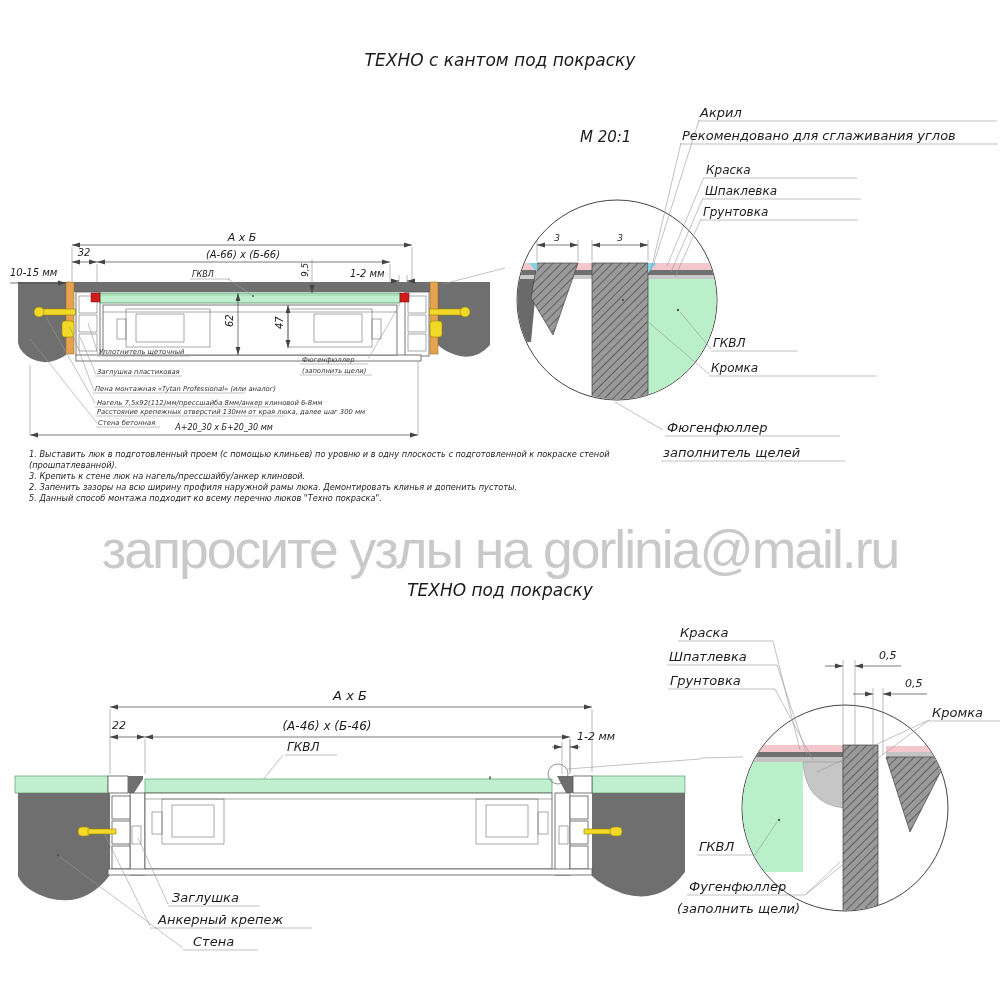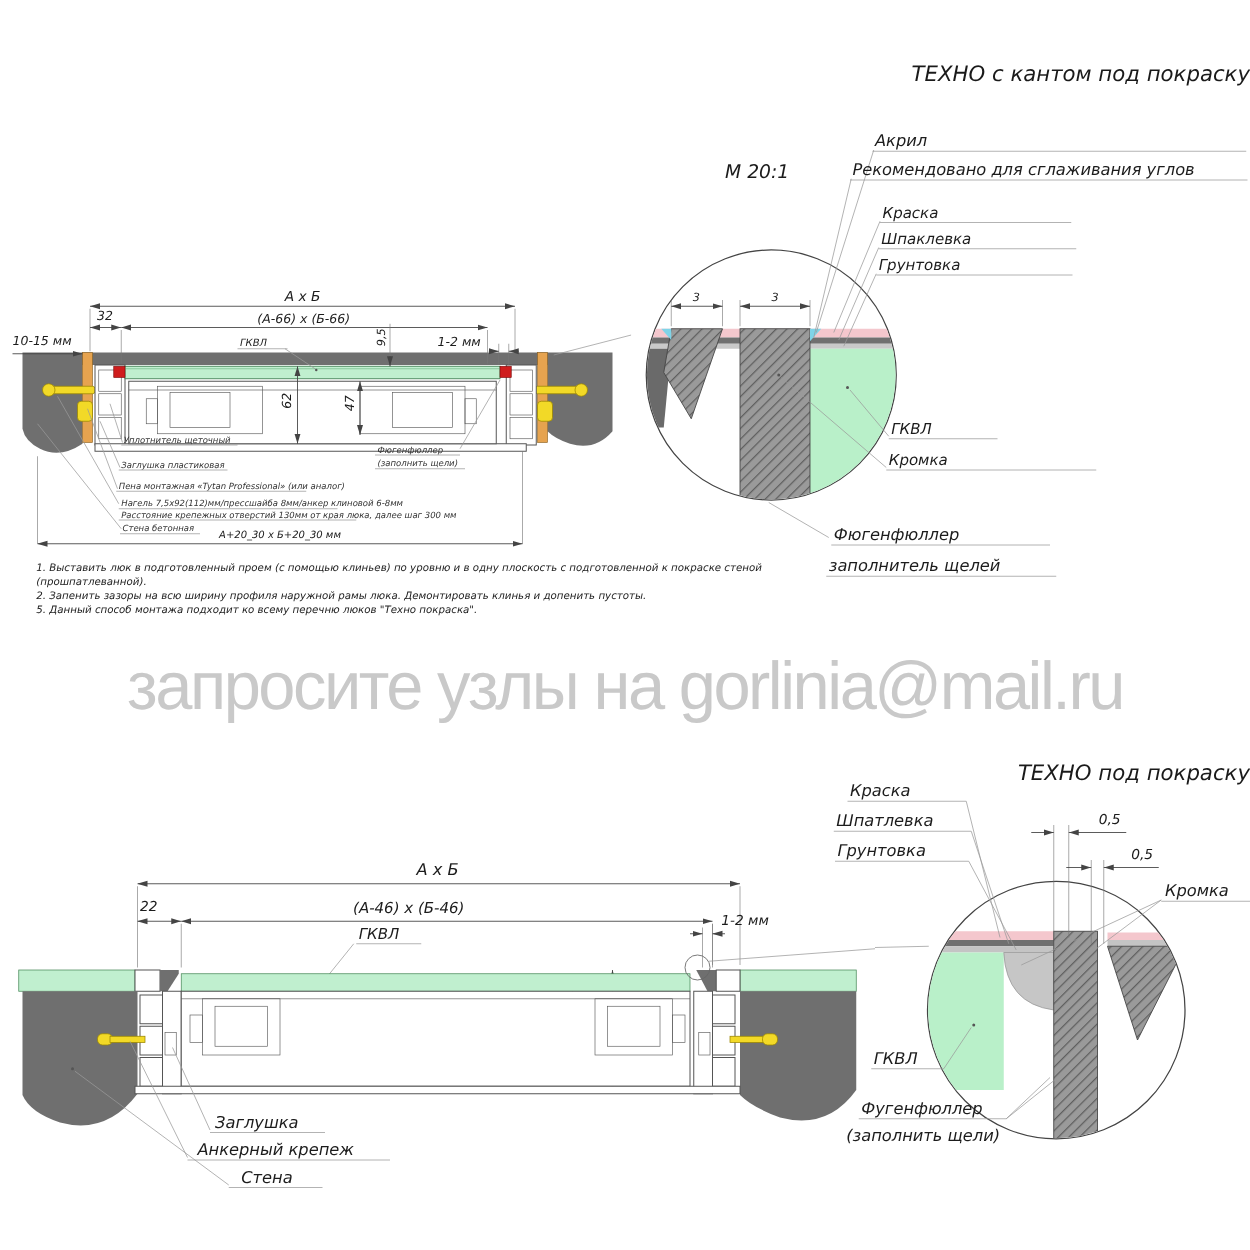--- a/index.html
+++ b/index.html
@@ -1,19 +1,19 @@
 <!DOCTYPE html>
 <html><head>
 <meta charset="utf-8">
 <style>
   html,body{margin:0;padding:0;background:#fff;}
   #canvas{position:relative;width:1000px;height:1000px;background:#ffffff;overflow:hidden;
           font-family:"DejaVu Sans",sans-serif;}
   .abs{position:absolute;}
-  .title{width:1000px;text-align:right;font-style:italic;font-size:17px;color:#1a1a1a;}
+  .title{width:1000px;text-align:center;font-style:italic;font-size:17px;color:#1a1a1a;}
   #watermark{top:518px;left:0;width:1000px;text-align:center;white-space:nowrap;
              font-family:"Liberation Sans",sans-serif;font-size:54px;color:#c9c9c9;
              letter-spacing:-2px;transform:scaleX(.99);transform-origin:center;}
   #notes{top:449px;left:5px;width:660px;font-style:italic;font-size:8.2px;color:#222;line-height:11px;margin-left:24px;}
   svg text{font-family:"DejaVu Sans",sans-serif;font-style:italic;fill:#1c1c1c;}
   .t7{font-size:6.8px;fill:#333;}
   .t8{font-size:8px;}
   .t9{font-size:9px;}
   .t10{font-size:10px;}
   .t11{font-size:11px;}
@@ -240,27 +240,28 @@
       <line x1="110" y1="312" x2="158" y2="340" class="ld"></line>
       <text x="162" y="342" class="t13">Фюгенфюллер</text>
       <line x1="160" y1="346" x2="335" y2="346" class="ld"></line>
       <text x="158" y="367" class="t13">заполнитель щелей</text>
       <line x1="156" y1="371" x2="340" y2="371" class="ld"></line>
     </g>
   </svg>
 
   <div id="notes" class="abs">
     <div>1. Выставить люк в подготовленный проем (с помощью клиньев) по уровню и в одну плоскость с подготовленной к покраске стеной (прошпатлеванной).</div>
+    <div>3. Крепить к стене люк на нагель/прессшайбу/анкер клиновой.</div>
     <div>2. Запенить зазоры на всю ширину профиля наружной рамы люка. Демонтировать клинья и допенить пустоты.</div>
     <div>5. Данный способ монтажа подходит ко всему перечню люков "Техно покраска".</div>
   </div>
 
   <div id="watermark" class="abs">запросите узлы на gorlinia@mail.ru</div>
 
-  <div class="abs title" style="top:609px;font-style:italic;">ТЕХНО под покраску</div>
+  <div class="abs title" style="top:580px;font-style:italic;">ТЕХНО под покраску</div>
 
   <svg class="abs" style="left:0;top:680px;" width="700" height="300" viewBox="0 0 700 300">
     <defs>
       <marker id="a3" viewBox="0 0 10 10" refX="10" refY="5" markerWidth="8" markerHeight="8" markerUnits="userSpaceOnUse" orient="auto-start-reverse">
         <path d="M0,2 L10,5 L0,8 Z" fill="#444"></path>
       </marker>
     </defs>
 
     <g>
       <line x1="110" y1="29" x2="110" y2="94" class="ext"></line>

